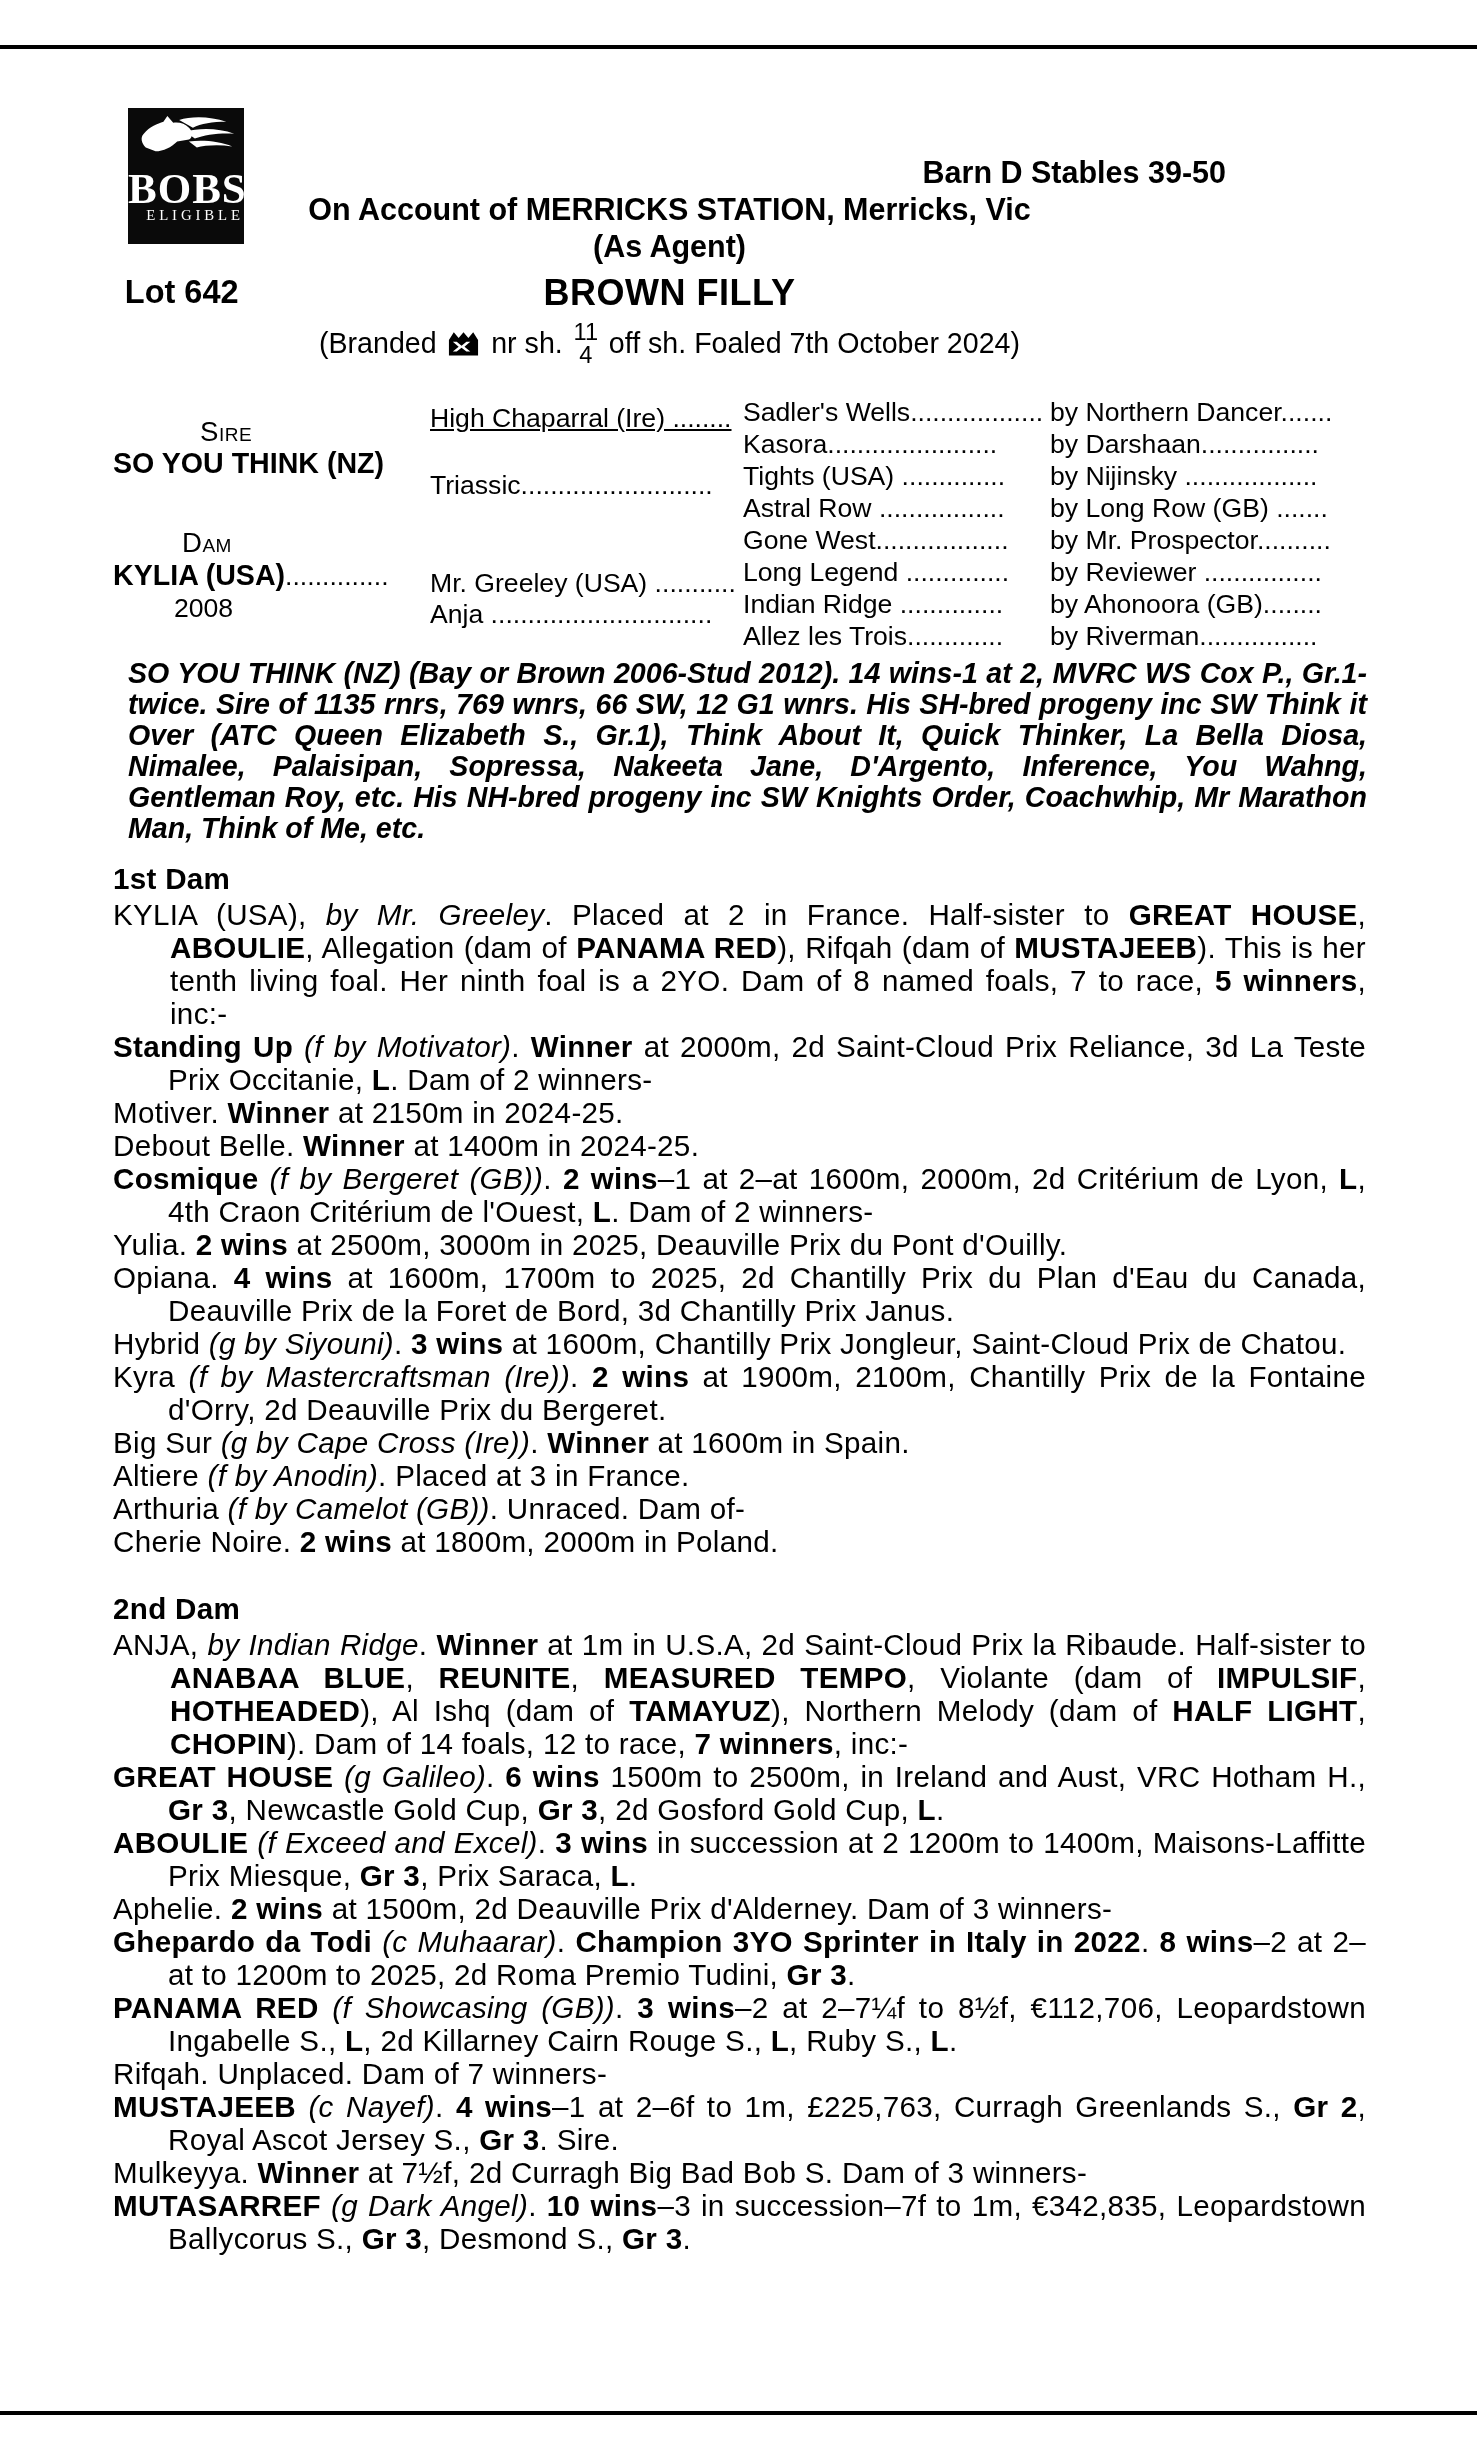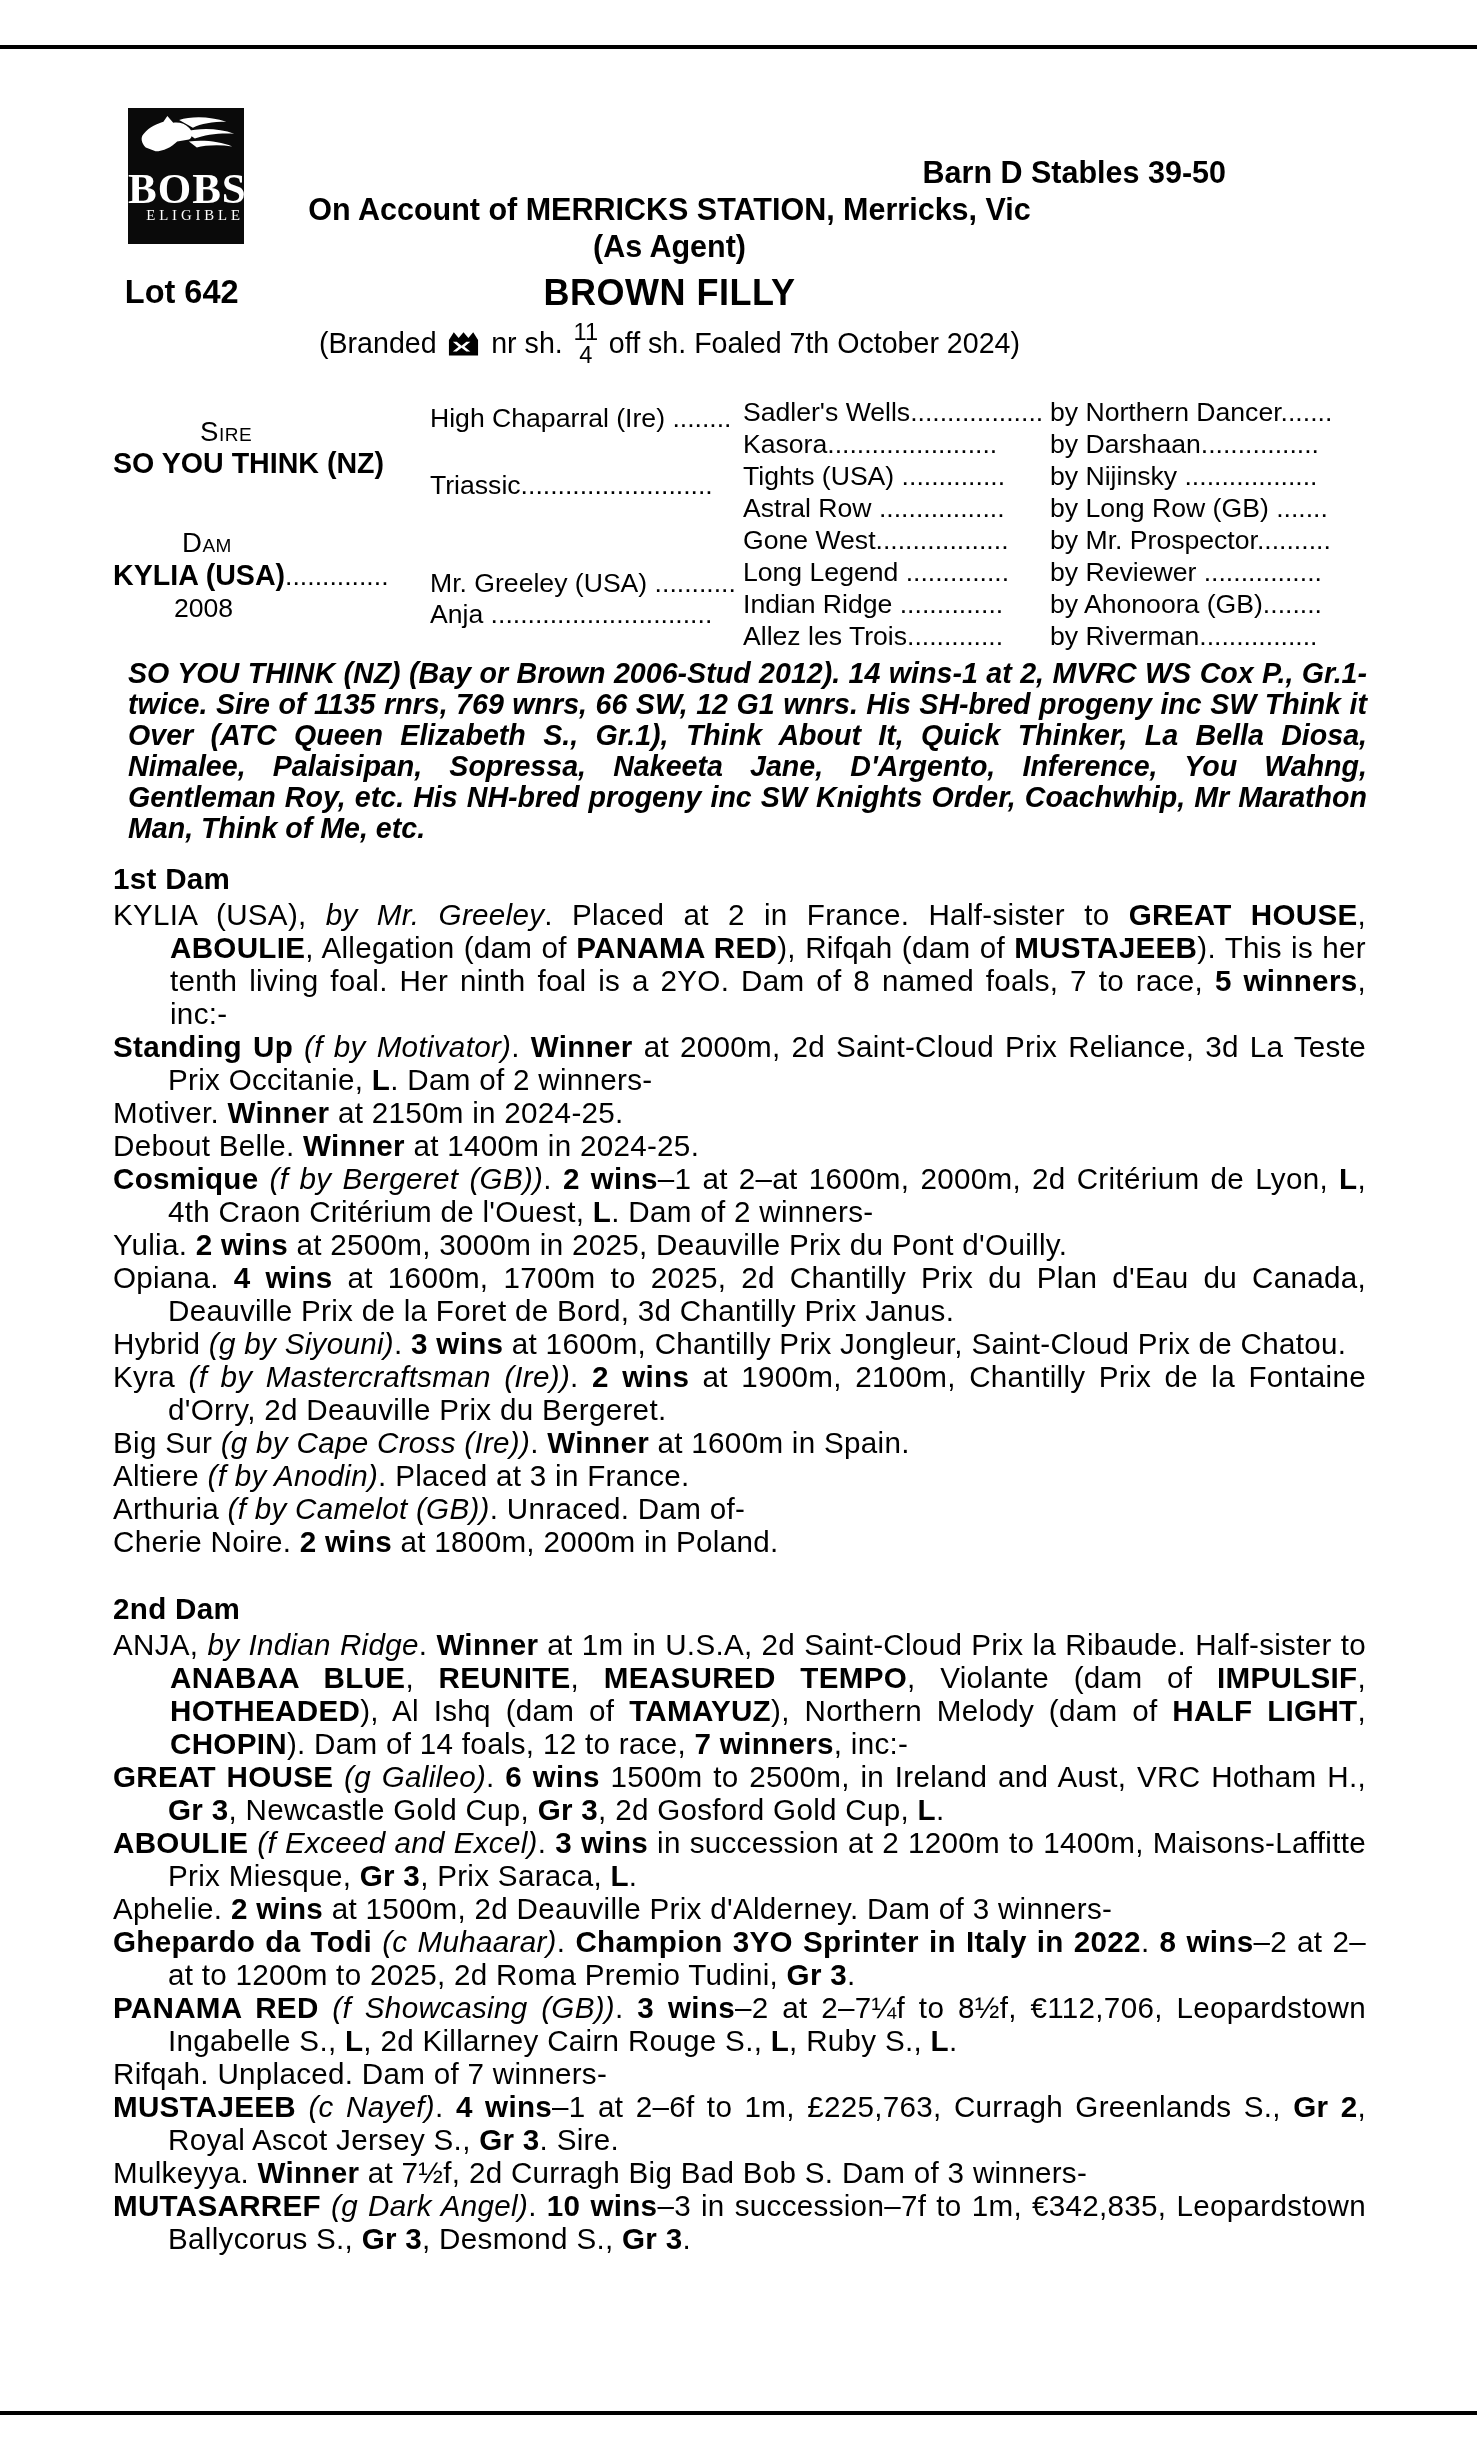--- a/index.html
+++ b/index.html
@@ -123,21 +123,21 @@
 
   <div class="ped">
     <div class="ped-c1">
       <div class="sc ped-sire-label">Sire</div>
       <div class="ped-sire-name">SO YOU THINK (NZ)</div>
       <div class="sc ped-dam-label">Dam</div>
       <div class="ped-dam-name"><b>KYLIA (USA)</b><span>..............</span></div>
       <div class="ped-year">2008</div>
     </div>
     <div class="ped-c2">
-        <div class="ped2-cell" style="top: 16.7px;">High Chaparral (Ire) ........</div>
+        <div class="ped2-cell" style="top: 16.7px; text-decoration: underline;">High Chaparral (Ire) ........</div>
         <div class="ped2-cell" style="top: 84px;">Triassic..........................</div>
         <div class="ped2-cell" style="top: 150px; margin-top: 32px;">Mr. Greeley (USA) ...........</div>
         <div class="ped2-cell" style="top: 213px;">Anja ..............................</div>
       </div>
     <div class="ped-c3">
         <div class="ped3-row">
           <span class="ped3-name">Sadler's Wells..................</span>
           <span class="ped3-by">by Northern Dancer.......</span>
         </div>
         <div class="ped3-row">

